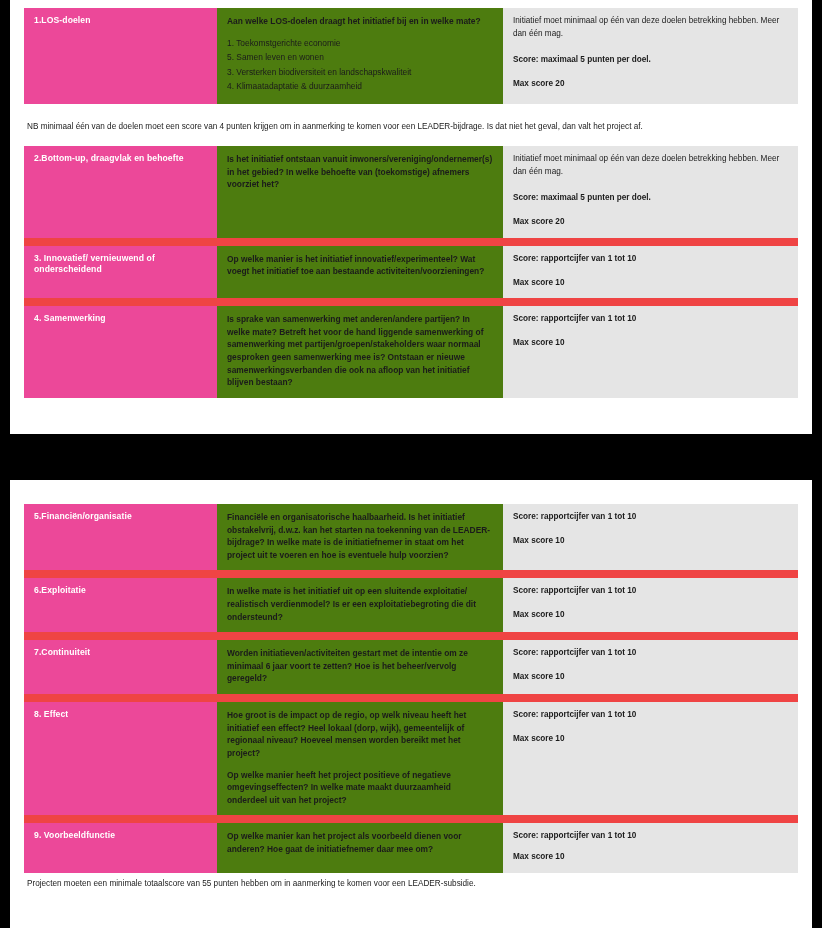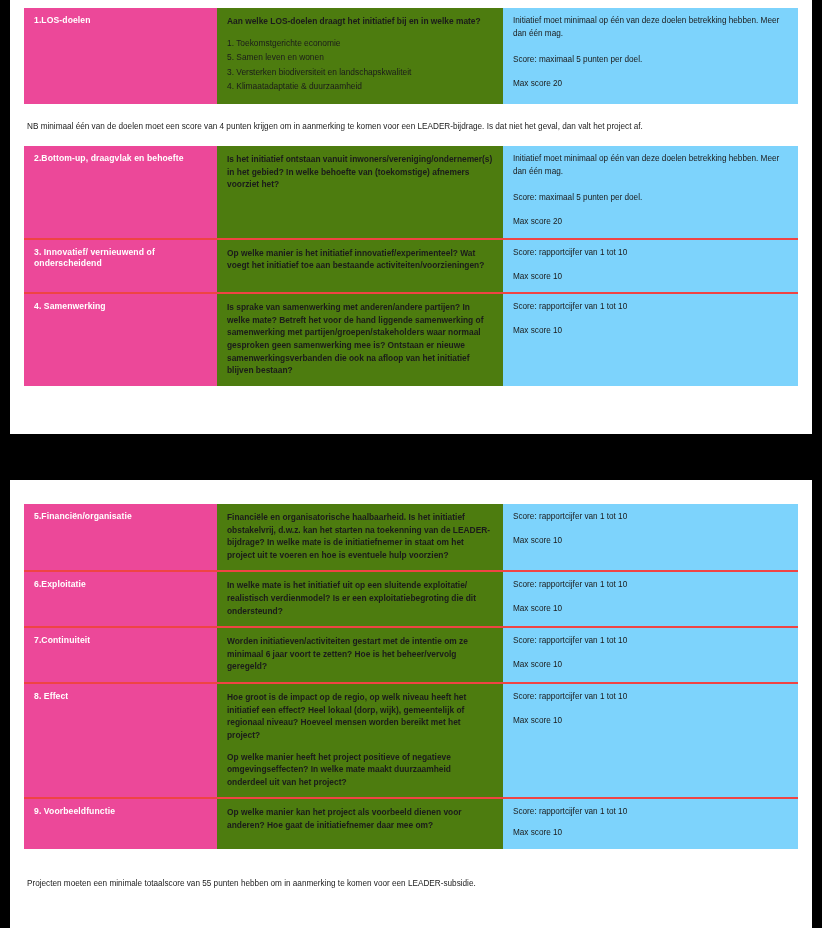--- a/index.html
+++ b/index.html
@@ -46,61 +46,61 @@
     table-layout: fixed;
     background: #ffffff;
   }
   .criteria-table col.c-name  { width: 193px; }
   .criteria-table col.c-ques  { width: 286px; }
   .criteria-table col.c-score { width: 295px; }
 
   .criteria-table td {
     vertical-align: top;
     padding: 7px 10px 9px 10px;
-    border-bottom: 2px solid #ef4444;
+    border-bottom: 8px solid #ef4444;
     box-sizing: border-box;
   }
   .criteria-table tr:last-child td { border-bottom: none; }
 
   td.cell-name {
     background: #ec4899;
     color: #ffffff;
     font-weight: bold;
     font-size: 8.6px;
     line-height: 1.35;
     letter-spacing: 0.1px;
   }
   td.cell-question {
     background: #4d7c0f;
     color: #1b1b1b;
     font-weight: bold;
     font-size: 8.4px;
     line-height: 1.5;
   }
   td.cell-score {
-    background: #7dd3fc;
+    background: #e5e5e5;
     color: #1b1b1b;
     font-size: 8.2px;
     line-height: 1.55;
   }
 
   .q-intro { margin: 0 0 9px 0; }
   .q-para  { margin: 0 0 9px 0; }
   .q-para:last-child { margin-bottom: 0; }
 
   .goal-list {
     margin: 0;
     padding: 0;
     list-style: none;
     font-weight: normal;
   }
   .goal-list li { margin: 0 0 2px 0; }
 
   .score-line        { margin: 0 0 3px 0; }
-  .score-line-bold   { margin: 0; font-weight: normal; }
+  .score-line-bold   { margin: 0; font-weight: bold; }
   .score-gap         { height: 11px; }
   .score-gap-sm      { height: 8px; }
 
   
   .note {
     font-size: 8.2px;
     color: #1b1b1b;
     line-height: 1.4;
     margin: 0;
   }

